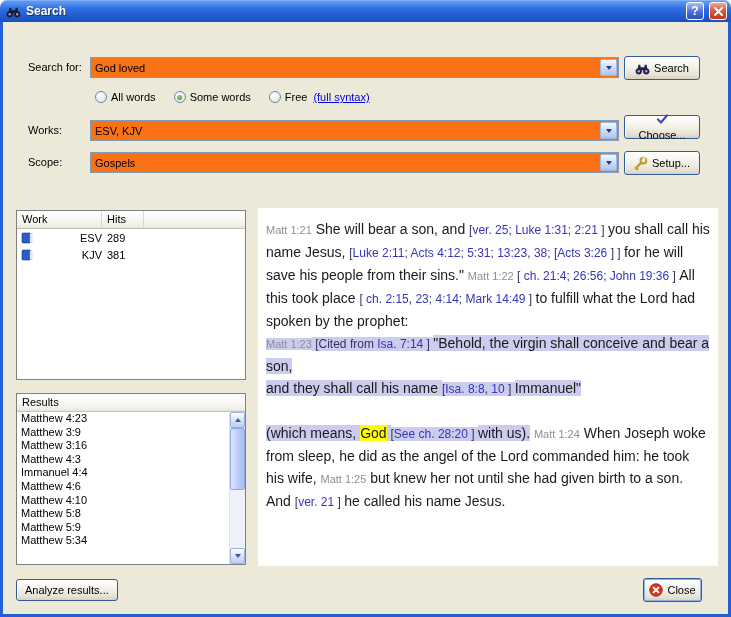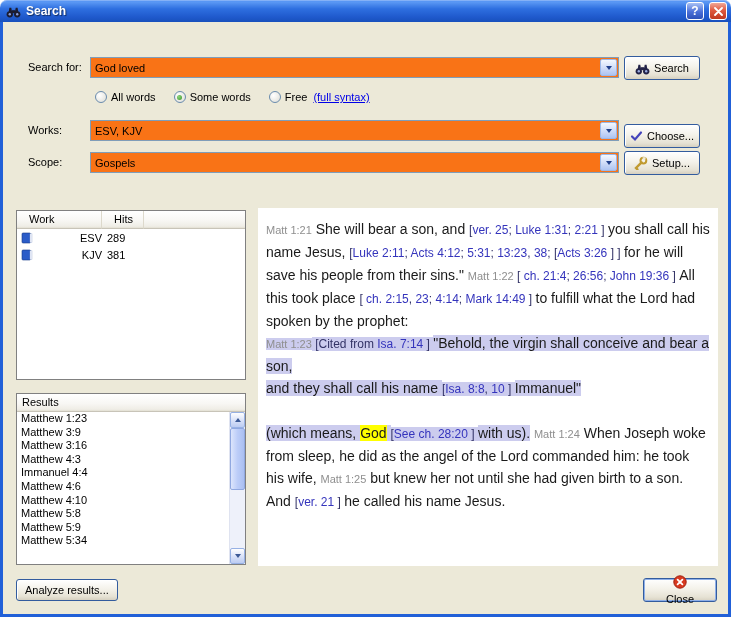--- a/index.html
+++ b/index.html
@@ -41,44 +41,44 @@
     background:linear-gradient(180deg,#f4f8fe 0%,#d2def8 50%,#aec4f2 100%);
     display:flex; align-items:center; justify-content:center; cursor:pointer; }
   .dd-arrow { width:0; height:0; border:3px solid transparent; border-top:4px solid #20408c; margin-top:4px; }
 
   .xp-btn { position:absolute; border:1px solid #335c9e; border-radius:3px;
     background:linear-gradient(180deg,#ffffff 0%,#f4f2ea 45%,#e6e2d4 82%,#d6d0c0 100%);
     box-shadow: inset 1px 1px 0 #fff;
     display:flex; align-items:center; justify-content:center; gap:4px;
     font-family:inherit; font-size:11px; cursor:pointer; }
   .search-btn { left:624px; top:56px;  width:76px; height:24px; }
-  .choose-btn { left:624px; top:124px; width:76px; height:24px; }
+  .choose-btn { left:624px; top:115px; width:76px; height:24px;flex-direction:column; }
   .setup-btn  { left:624px; top:151px; width:76px; height:24px; }
   .analyze-btn{ left:16px;  top:579px; height:22px; padding:0 8px; }
-  .close-btn  { left:643px; top:578px; width:74px; height:24px;
-    box-shadow: inset 0 0 0 1px #8fb0e8, inset 1px 1px 0 #fff; flex-direction: column; }
+  .close-btn  { left:643px; top:578px; width:59px; height:24px;
+    box-shadow: inset 0 0 0 1px #8fb0e8, inset 1px 1px 0 #fff; }
 
   
   .radio-row { position:absolute; left:95px; top:87px; height:16px;
     display:flex; align-items:flex-end; gap:18px; }
   .radio-item { display:flex; align-items:center; gap:4px; cursor:pointer; }
   .radio { width:12px; height:12px; border-radius:50%; border:1px solid #6a8cae;
     background:radial-gradient(circle at 35% 35%, #ffffff, #dcdcd4);
     display:flex; align-items:center; justify-content:center; }
   .radio.checked::after { content:""; width:5px; height:5px; border-radius:50%;
     background:radial-gradient(circle at 35% 35%, #8cd47c, #3a9428); display:block; }
   .syntax-link { color:#0000e8; text-decoration:underline; cursor:pointer; margin-left:-12px; }
 
   
   .panel { position:absolute; background:#fff; border:1px solid #808080; }
   .hits-panel { left:16px; top:210px; width:230px; height:170px; }
   .col-headers { display:flex; height:18px; }
   .col-hdr { background:linear-gradient(180deg,#ffffff,#f8f7f4 55%,#efede6 90%,#e2dfd2);
     border-bottom:1px solid #c8c4b8; border-right:1px solid #ddd9cc;
-    padding:2px 12px; font-size:11px; }
+    padding:2px 5px; font-size:11px; }
   .col-hdr.work { width:85px; }
   .col-hdr.hits { width:42px; }
   .col-hdr.fill { flex:1; border-right:none; }
   .hit-row { display:flex; height:17px; align-items:center; cursor:default; }
   .hit-work { width:85px; display:flex; align-items:center; gap:4px; padding-left:4px;justify-content:space-between; }
   .hit-count { padding-left:5px; }
 
   .results-panel { left:16px; top:393px; width:230px; height:172px; }
   .results-hdr { height:18px; background:linear-gradient(180deg,#ffffff,#f8f7f4 55%,#efede6 90%,#e2dfd2);
     border-bottom:1px solid #c8c4b8; padding:2px 5px; font-size:11px; }
@@ -239,21 +239,21 @@
             <span>KJV</span>
           </span>
           <span class="hit-count">381</span>
         </div>
       </div>
   </div>
 
   <div class="panel results-panel">
     <div class="results-hdr">Results</div>
     <div class="results-list">
-        <div class="list-item">Matthew 1:23</div>
+        <div class="list-item">Matthew 4:23</div>
         <div class="list-item">Matthew 3:9</div>
         <div class="list-item">Matthew 3:16</div>
         <div class="list-item">Matthew 4:3</div>
         <div class="list-item">Immanuel 4:4</div>
         <div class="list-item">Matthew 4:6</div>
         <div class="list-item">Matthew 4:10</div>
         <div class="list-item">Matthew 5:8</div>
         <div class="list-item">Matthew 5:9</div>
         <div class="list-item">Matthew 5:34</div>
       </div>

